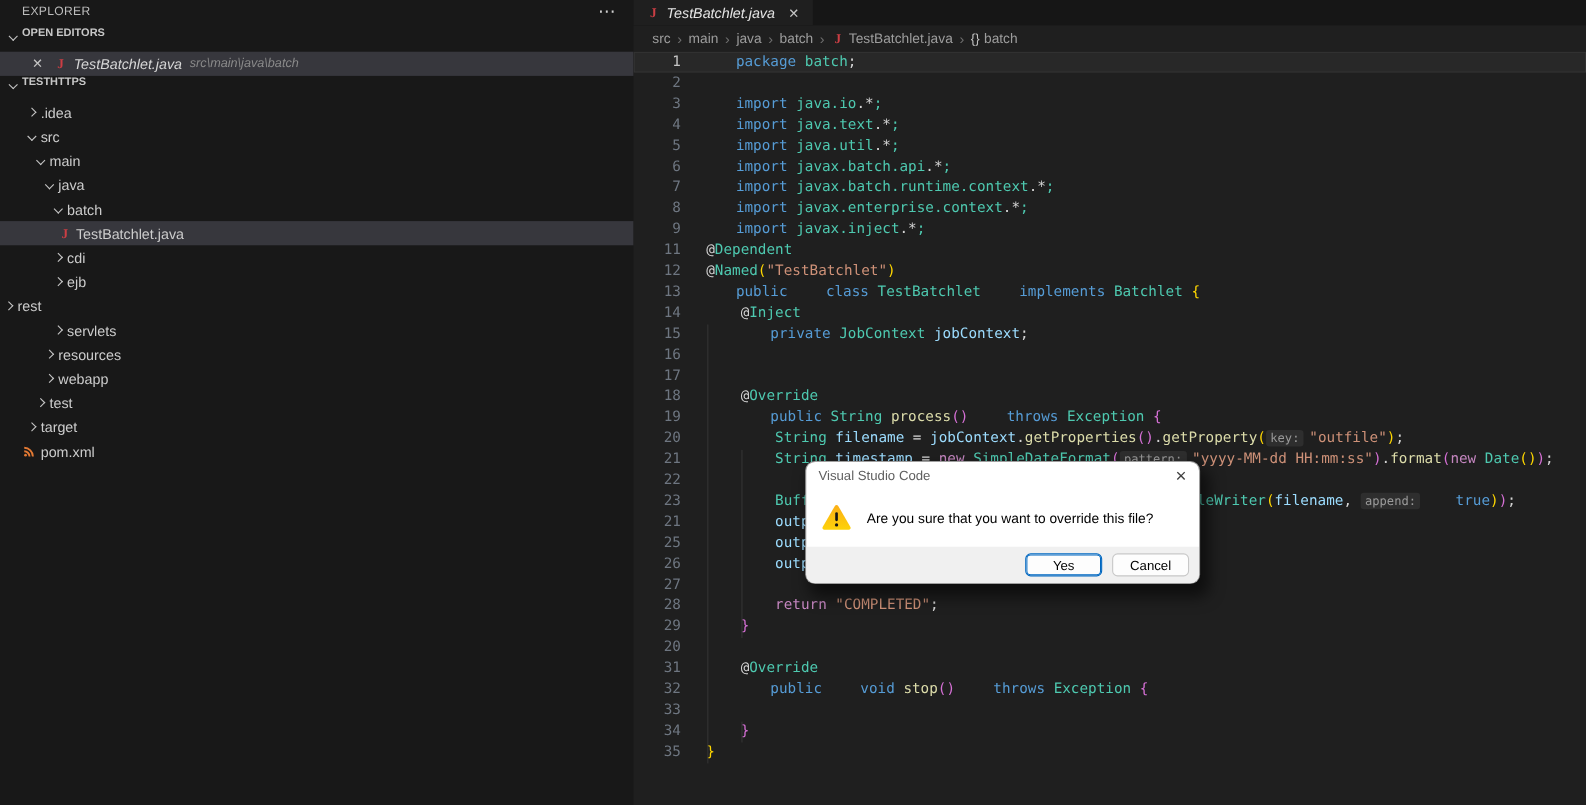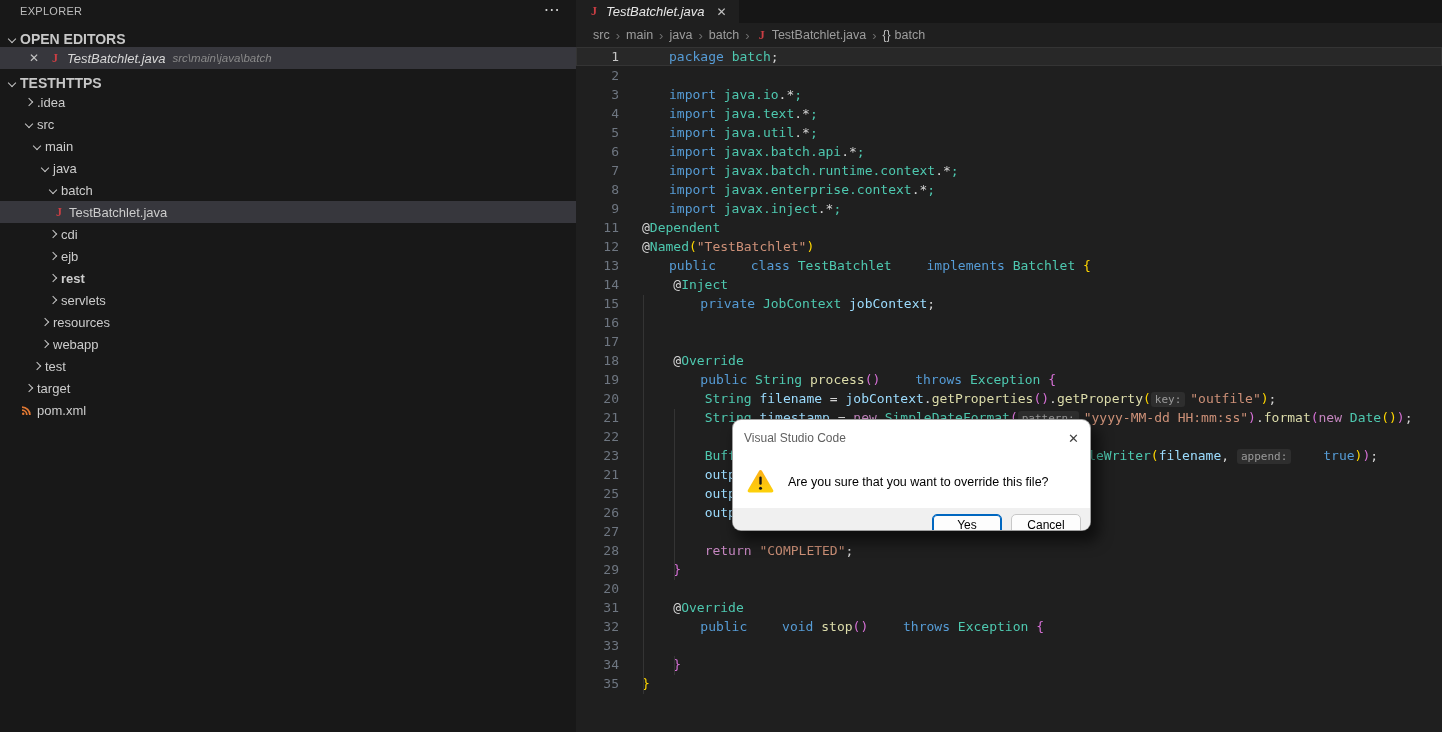--- a/index.html
+++ b/index.html
@@ -3,21 +3,21 @@
 <meta charset="utf-8">
 <style>
   html,body{margin:0;padding:0;background:#111;}
   #app{position:relative;width:1442px;height:732px;overflow:hidden;
        background:var(--editor_bg,#1f1f1f);font-family:"Liberation Sans",sans-serif;
        -webkit-font-smoothing:antialiased;}
   
   #sidebar{position:absolute;left:0;top:0;width:576px;height:732px;background:var(--sidebar_bg,#181818);color:#cccccc;}
   .sb-title{height:22px;display:flex;align-items:center;padding-left:20px;font-size:11px;color:#bdbdbd;letter-spacing:.3px;}
   .sb-more{position:absolute;right:16px;top:0px;font-size:16px;color:#d0d0d0;cursor:pointer;}
-  .sh{height:22px;display:flex;align-items:flex-end;font-weight:700;font-size:14px;color:#c7c7c7;padding-left:4px;}
+  .sh{height:22px;display:flex;align-items:flex-start;font-weight:700;font-size:10px;color:#c7c7c7;padding-left:4px;}
   .chevbox{display:inline-flex;align-items:center;justify-content:center;width:16px;height:16px;flex:none;}
   .chev{width:5px;height:5px;border-right:1.4px solid #c5c5c5;border-bottom:1.4px solid #c5c5c5;display:inline-block;}
   .chev.right{transform:rotate(-45deg);}
   .chev.down{transform:rotate(45deg);}
   .oe-item{height:22px;display:flex;align-items:center;padding-left:29px;font-size:13px;color:#d7d7d7;}
   .oe-item.sel,.trow.sel{background:var(--selection_bg,#37373d);}
   .oe-close{width:14px;color:#c5c5c5;font-size:12px;margin-right:6px;cursor:pointer;}
   .oe-name{font-style:italic;margin-left:6px;}
   .oe-path{font-size:11.5px;color:#8a8a8a;font-style:italic;margin-left:7px;}
   .jicon{font-weight:700;font-size:12px;color:var(--java_icon,#cc3e44);font-family:"Liberation Serif",serif;width:12px;text-align:center;flex:none;}
@@ -53,21 +53,21 @@
   .tok.pun{color:var(--pun,#d4d4d4);}
   .tok.b1{color:var(--b1,#ffd700);}
   .tok.b2{color:var(--b2,#d670d6);}
   .tok.ann{color:var(--ann,#4ec9b0);margin-top:25px;}
   .tok.at{color:#d4d4d4;}
   .tok.inlay{background:#2e2e2e;color:#9a9a9a;font-size:11px;padding:1px 4px;border-radius:3px;margin-right:5px;}
   
   #dialog{position:absolute;left:733px;top:420px;width:357px;height:110px;background:#ffffff;
           border-radius:8px;box-shadow:0 0 0 1px #9f9f9f, 6px 9px 14px 3px rgba(0,0,0,.55);
           overflow:hidden;z-index:10;font-family:"Liberation Sans",sans-serif;}
-  .dlg-title{height:24px;display:flex;padding:11px 11px 0 11px;font-size:12px;color:#5f5f5f;}
+  .dlg-title{height:24px;display:flex;align-items:center;padding:0 11px 0 11px;font-size:12px;color:#5f5f5f;}
   .dlg-close{margin-left:auto;color:#404040;font-size:13px;cursor:pointer;}
   .dlg-body{height:53px;display:flex;align-items:center;padding:0 14px;gap:14px;}
   .dlg-msg{font-size:12.5px;color:#000000;}
   .dlg-footer{height:33px;background:#f0f0f0;display:flex;align-items:center;justify-content:flex-end;gap:9px;padding:0 9px;}
   .dlg-btn{width:70px;height:21px;font-size:12px;font-family:"Liberation Sans",sans-serif;color:#000;
            background:#fdfdfd;border:1px solid #c8c8c8;border-radius:5px;cursor:pointer;padding:0;}
   .dlg-btn.default{border:1px solid var(--accent_blue,#0067c0);box-shadow:inset 0 0 0 1px var(--accent_blue,#0067c0);}
 </style>
 </head>
 <body>
@@ -143,21 +143,21 @@
             <i class="chev right"></i>
           </span>
           <span class="tlabel">cdi</span>
         </div>
         <div class="trow" style="padding-left: 45px;">
           <span class="chevbox">
             <i class="chev right"></i>
           </span>
           <span class="tlabel">ejb</span>
         </div>
-        <div class="trow" style="padding-left: 45px; font-weight: bold;">
+        <div class="trow" style="">
           <span class="chevbox">
             <i class="chev right"></i>
           </span>
           <span class="tlabel">rest</span>
         </div>
         <div class="trow" style="padding-left: 45px;">
           <span class="chevbox">
             <i class="chev right"></i>
           </span>
           <span class="tlabel">servlets</span>

